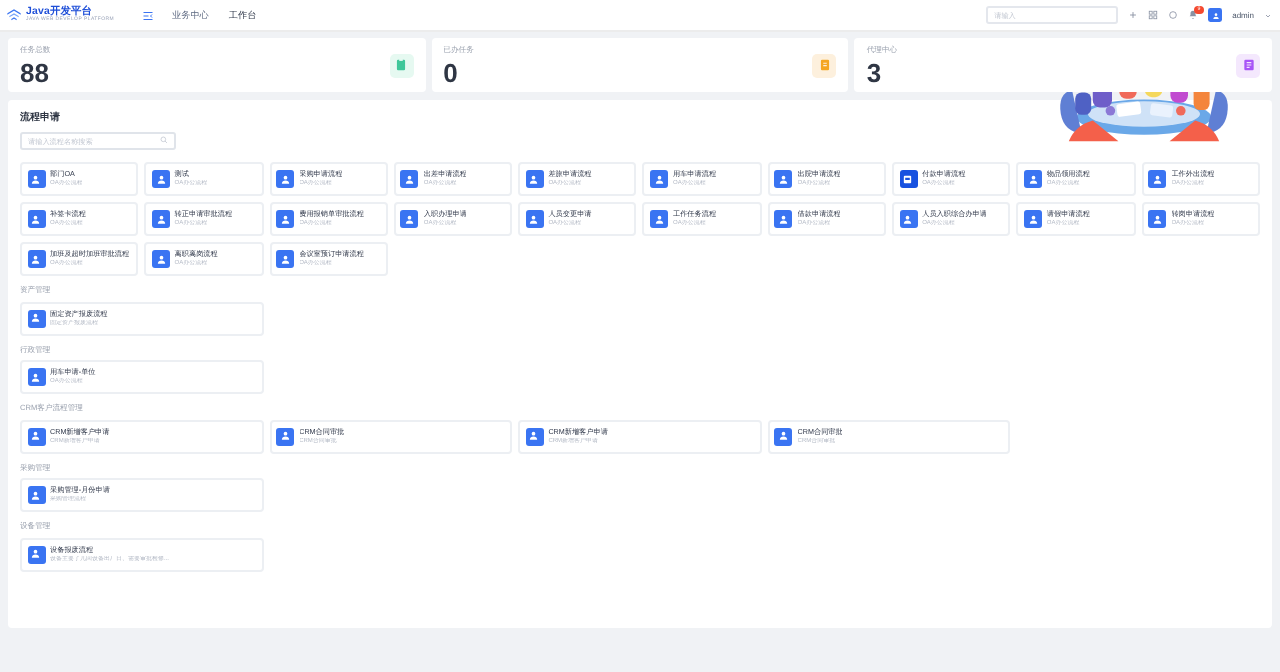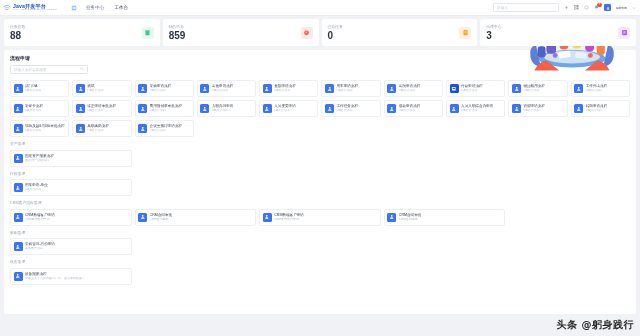--- a/index.html
+++ b/index.html
@@ -53,21 +53,21 @@
 
   
   .stats { display: flex; gap: 3px; margin-bottom: 4px; position: relative; z-index: 2; }
   .stat {
     flex: 1; background: #fff; border-radius: 2px; height: 27px;
     display: flex; align-items: center; justify-content: space-between;
     padding: 0 6px 0 6px;
   }
   .stat-txt { display: flex; flex-direction: column; gap: 2.5px; }
   .stat-label { font-size: 3.8px; color: #9aa1ae; white-space: nowrap; }
-  .stat-value { font-size: 10px; color: #2f3644; font-weight: 600; line-height: 1; }
+  .stat-value { font-size: 13px; color: #2f3644; font-weight: 600; line-height: 1; }
   .stat-icon {
     width: 12px; height: 12px; border-radius: 2.5px; flex: none;
     display: flex; align-items: center; justify-content: center; color: #fff;
   }
 
   
   .hero { position: absolute; right: 2px; top: 1px; width: 132px; height: 56px; pointer-events: none; z-index: 1; }
 
   
   .panel { background: #fff; border-radius: 2px; padding: 5px 6px 8px 6px; min-height: 264px; }
@@ -226,32 +226,20 @@
           <div class="stat-value">88</div>
         </div>
         <div class="stat-icon" style="background:#e6f9f1">
           <svg width="7" height="7" viewBox="0 0 24 24" fill="#3fc79a">
               <rect x="5" y="3" width="14" height="18" rx="2"></rect>
               <path d="M9 1h6v4H9z" fill="#e6f9f1"></path>
             </svg>
         </div>
       </div>
 
-      <div class="stat">
-        <div class="stat-txt">
-          <div class="stat-label">我的待办</div>
-          <div class="stat-value">859</div>
-        </div>
-        <div class="stat-icon" style="background:#fde9e6">
-          <svg width="7" height="7" viewBox="0 0 24 24" fill="#fa5b4a">
-              <circle cx="12" cy="13" r="8"></circle>
-              <path d="M9 13h6M12 9v4" stroke="#fde9e6" stroke-width="2"></path>
-            </svg>
-        </div>
-      </div>
 
       <div class="stat">
         <div class="stat-txt">
           <div class="stat-label">已办任务</div>
           <div class="stat-value">0</div>
         </div>
         <div class="stat-icon" style="background:#fdf0dd">
           <svg width="7" height="7" viewBox="0 0 24 24" fill="#f5a623">
               <rect x="5" y="3" width="14" height="18" rx="2"></rect>
               <path d="M9 9h6M9 13h6" stroke="#fdf0dd" stroke-width="2"></path>
@@ -676,14 +664,13 @@
                 <div class="card-name">设备报废流程</div>
                 <div class="card-desc wrap">设备主要了几回设备出厂日、需要审批检修...</div>
               </div>
             </div>
           </div>
         </div>
     </div>
 
   </div>
 
-  <div class="watermark">头条 @躬身践行</div>
 </div>
 
 </body></html>

